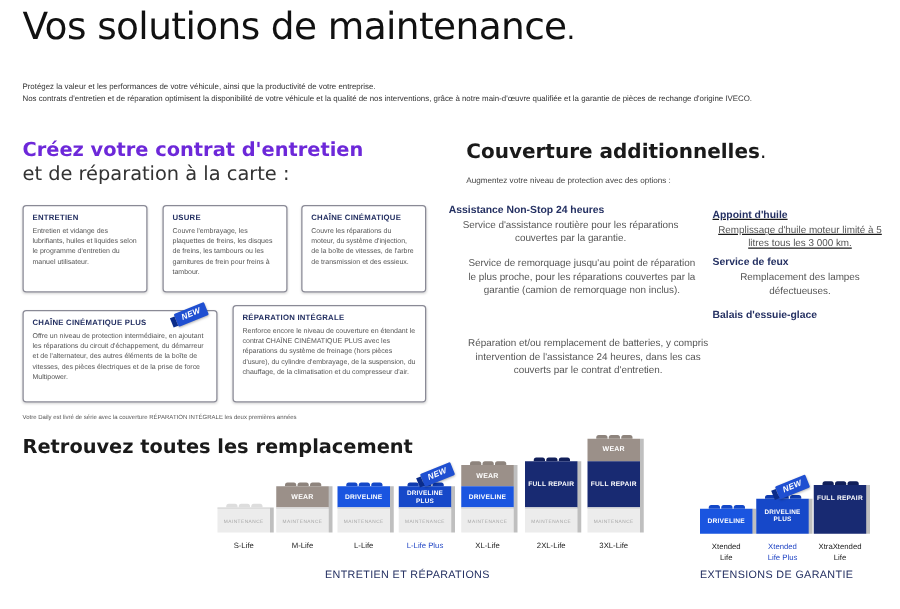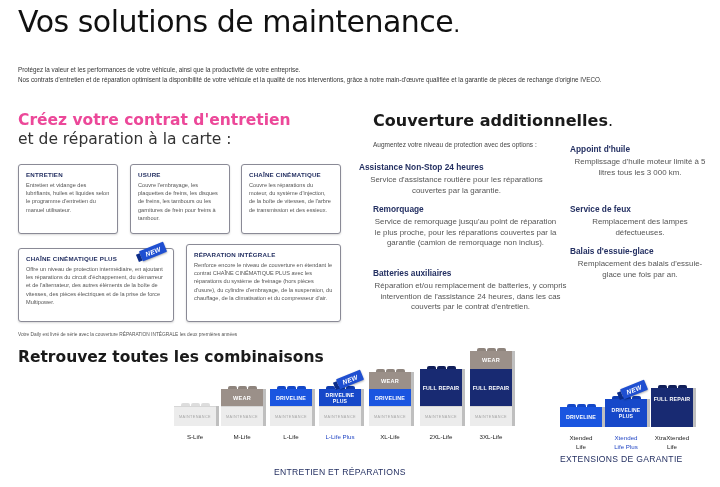--- a/index.html
+++ b/index.html
@@ -6,21 +6,21 @@
   html, body { width: 720px; height: 487px; background: #ffffff; overflow: hidden; }
   body { font-family: "DejaVu Sans", sans-serif; color: #1a1a1a; position: relative; }
 
   .page-title { position: absolute; left: 18px; top: 4px; font-size: 30px; font-weight: normal; letter-spacing: -0.5px; color: #111; }
   .page-title .dot { font-size: 22px; }
 
   .intro { position: absolute; left: 18px; top: 65px; width: 690px; font-size: 6.3px; line-height: 10px; color: #333; font-family: "Liberation Sans", sans-serif; text-align: justify; }
   .intro p { margin: 0; }
 
   .left-heading { position: absolute; left: 18px; top: 111px; }
-  .left-heading .h-strong { font-size: 15.5px; font-weight: bold; color: #ec4899; display: block; line-height: 19px; }
+  .left-heading .h-strong { font-size: 15.5px; font-weight: bold; color: #6d28d9; display: block; line-height: 19px; }
   .left-heading .h-light { font-size: 15.5px; color: #333; display: block; line-height: 18px; }
 
   .card { position: absolute; border: 1px solid #8a8a96; border-radius: 3px; background: #fff; padding: 6px 7px; box-shadow: 0 1px 2px rgba(0,0,0,0.15); font-family: "Liberation Sans", sans-serif; }
   .card .card-title { font-size: 6.2px; font-weight: bold; color: #243062; letter-spacing: 0.2px; margin-bottom: 3px; display: block; }
   .card .card-text { font-size: 5.6px; line-height: 8.2px; color: #555; display: block; }
 
   .new-badge { position: absolute; background: #1f4fd1; color: #fff; font-size: 6.5px; font-weight: bold; font-style: italic; padding: 2px 5px; transform: rotate(-22deg); border-radius: 1px; box-shadow: 0 1px 2px rgba(0,0,0,0.3); font-family: "Liberation Sans", sans-serif; letter-spacing: 0.3px; }
   .new-badge::before { content: ""; position: absolute; left: -4px; top: 2px; width: 4px; height: 8px; background: #0b2c8a; }
 
   .footnote { position: absolute; left: 18px; top: 332px; font-size: 4.8px; color: #555; font-family: "Liberation Sans", sans-serif; }
@@ -98,42 +98,39 @@
 <div class="footnote">Votre Daily est livré de série avec la couverture RÉPARATION INTÉGRALE les deux premières années</div>
 
 <div class="right-heading"><span>Couverture additionnelles</span><span class="dot">.</span></div>
 <div class="right-sub">Augmentez votre niveau de protection avec des options :</div>
 
 <div class="option" style="left:359px; top:162px; width:195px;">
   <span class="opt-title">Assistance Non-Stop 24 heures</span>
   <span class="opt-text">Service d'assistance routière pour les réparations couvertes par la garantie.</span>
 </div>
 <div class="option" style="left:373px; top:204px; width:185px;">
-  <span class="opt-title">Remorquage</span>
   <span class="opt-text">Service de remorquage jusqu'au point de réparation le plus proche, pour les réparations couvertes par la garantie (camion de remorquage non inclus).</span>
 </div>
 <div class="option" style="left:373px; top:268px; width:195px;">
-  <span class="opt-title">Batteries auxiliaires</span>
   <span class="opt-text">Réparation et/ou remplacement de batteries, y compris intervention de l'assistance 24 heures, dans les cas couverts par le contrat d'entretien.</span>
 </div>
-<div class="option" style="left:570px; top:144px; width:140px;">
+<div class="option" style="left:570px; top:166px; width:140px;text-decoration:underline;">
   <span class="opt-title">Appoint d'huile</span>
   <span class="opt-text">Remplissage d'huile moteur limité à 5 litres tous les 3 000 km.</span>
 </div>
 <div class="option" style="left:570px; top:204px; width:140px;">
   <span class="opt-title">Service de feux</span>
   <span class="opt-text">Remplacement des lampes défectueuses.</span>
 </div>
 <div class="option" style="left:570px; top:246px; width:140px;">
   <span class="opt-title">Balais d'essuie-glace</span>
-  <span class="opt-text">Remplacement des balais d'essuie-glace une fois par an.</span>
 </div>
 
 <div class="combo-heading">
-  <span class="h-strong">Retrouvez toutes les combinaisons</span>
+  <span class="h-strong">Retrouvez toutes les remplacement</span>
 </div>
 
 <div class="brick" style="left:174px; top:406px; width:42px;">
   <div class="studs">
       <span style="background:#ddd"></span>
       <span style="background:#ddd"></span>
       <span style="background:#ddd"></span>
     </div>
   <div class="seg maint" style="height:20px;">MAINTENANCE</div>
   <div class="side"></div>
@@ -208,21 +205,21 @@
       <span style="background:#8e847d"></span>
       <span style="background:#8e847d"></span>
     </div>
   <div class="seg wear" style="height:18px;">WEAR</div>
   <div class="seg full" style="height:37px;">FULL REPAIR</div>
   <div class="seg maint" style="height:20px;">MAINTENANCE</div>
   <div class="side"></div>
 </div>
 <div class="brick-label" style="left:466px; top:432px; width:50px;">3XL-Life</div>
 
-<div class="section-label" style="left:274px; top:454px;margin-top:13px;">ENTRETIEN ET RÉPARATIONS</div>
+<div class="section-label" style="left:260px; top:454px;">ENTRETIEN ET RÉPARATIONS</div>
 
 <div class="brick" style="left:560px; top:407px; width:42px;">
   <div class="studs">
       <span style="background:#1448c8"></span>
       <span style="background:#1448c8"></span>
       <span style="background:#1448c8"></span>
     </div>
   <div class="seg drive" style="height:20px;">DRIVELINE</div>
   <div class="side"></div>
 </div>

